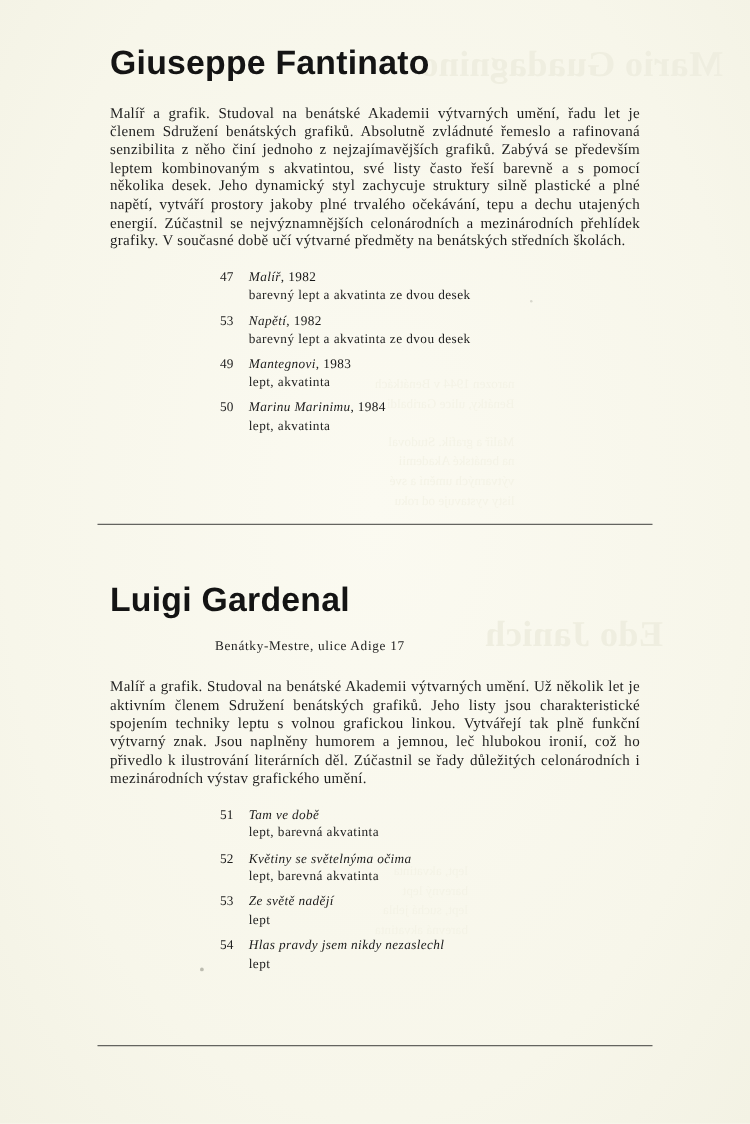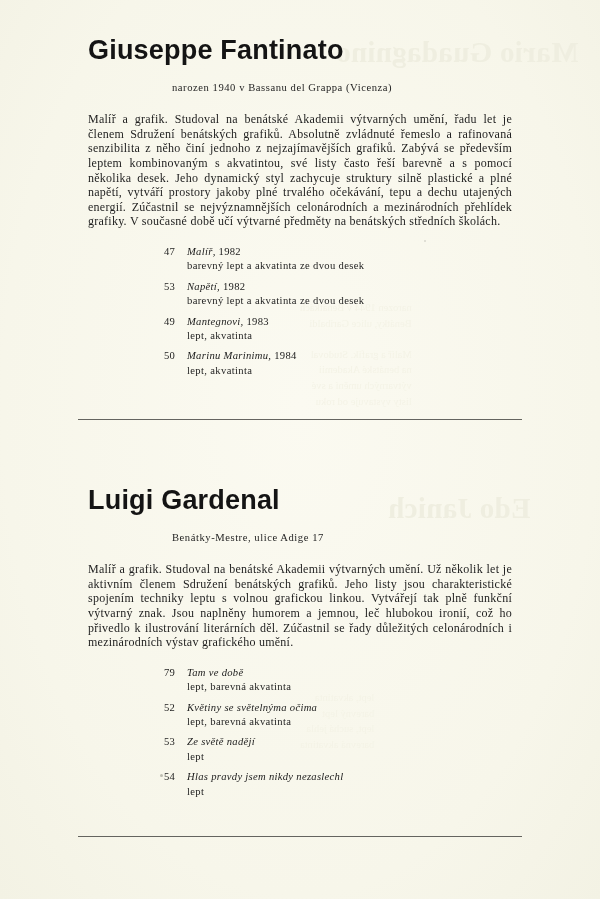--- a/index.html
+++ b/index.html
@@ -68,21 +68,21 @@
     position: relative;
     z-index: 2;
   }
 
   .entry {
     position: absolute;
     left: 0;
     width: 600px;
   }
   .entry-1 { top: 34px; }
-  .entry-2 { top: 484px; }
+  .entry-2 { top: 464px; }
 
   .artist-name {
     margin: 0 0 0 88px;
     font-size: 27px;
     font-weight: bold;
     letter-spacing: .2px;
     line-height: 32px;
     font-family: Liberation Sans, sans-serif;
     color: #141414;
   }
@@ -103,21 +103,21 @@
     line-height: 14.6px;
     text-align: justify;
     text-justify: inter-word;
     letter-spacing: .25px;
     color: #1e1e1e;
     font-family: "Liberation Serif", "DejaVu Serif", serif;
   }
   .bio p { margin: 0; }
 
   .works {
-    margin: 16px 0 0 4px;
+    margin: 16px 0 0 16px;
     padding: 0;
     list-style: none;
   }
   .work {
     display: flex;
     margin-bottom: 6px;
     font-size: 10.6px;
     line-height: 14.4px;
   }
   .work-num {
@@ -186,21 +186,20 @@
 barevná akvatinta</div>
 
   <div class="speck" style="left:160px;top:774px;width:3px;height:3px;"></div>
   <div class="speck" style="left:424px;top:240px;width:2px;height:2px;opacity:.3;"></div>
 
   <div class="content">
 
     <section class="entry entry-1">
       <h1 class="artist-name">Giuseppe Fantinato</h1>
       <div class="birth-info">
-        <div>narozen 1940 v Bassanu del Grappa (Vicenza)</div>
       </div>
       <div class="bio">
         <p>Malíř a grafik. Studoval na benátské Akademii výtvarných umění, řadu let je členem Sdružení benátských grafiků. Absolutně zvládnuté řemeslo a rafinovaná senzibilita z něho činí jednoho z nejzajímavějších grafiků. Zabývá se především leptem kombinovaným s akvatintou, své listy často řeší barevně a s pomocí několika desek. Jeho dynamický styl zachycuje struktury silně plastické a plné napětí, vytváří prostory jakoby plné trvalého očekávání, tepu a dechu utajených energií. Zúčastnil se nejvýznamnějších celonárodních a mezinárodních přehlídek grafiky. V současné době učí výtvarné předměty na benátských středních školách.</p>
       </div>
       <ul class="works">
         <li class="work">
           <span class="work-num">47</span>
           <span class="work-body">
             <span class="work-title"><span>Malíř,</span> <span class="year">1982</span></span><br>
             <span class="work-tech">barevný lept a akvatinta ze dvou desek</span>
@@ -235,21 +234,21 @@
     <section class="entry entry-2">
       <h1 class="artist-name">Luigi Gardenal</h1>
       <div class="birth-info">
         <div>Benátky-Mestre, ulice Adige 17</div>
       </div>
       <div class="bio">
         <p>Malíř a grafik. Studoval na benátské Akademii výtvarných umění. Už několik let je aktivním členem Sdružení benátských grafiků. Jeho listy jsou charakteristické spojením techniky leptu s volnou grafickou linkou. Vytvářejí tak plně funkční výtvarný znak. Jsou naplněny humorem a jemnou, leč hlubokou ironií, což ho přivedlo k ilustrování literárních děl. Zúčastnil se řady důležitých celonárodních i mezinárodních výstav grafického umění.</p>
       </div>
       <ul class="works">
         <li class="work">
-          <span class="work-num">79</span>
+          <span class="work-num">51</span>
           <span class="work-body">
             <span class="work-title"><span>Tam ve době</span><span class="year"></span></span><br>
             <span class="work-tech">lept, barevná akvatinta</span>
           </span>
         </li>
         <li class="work">
           <span class="work-num">52</span>
           <span class="work-body">
             <span class="work-title"><span>Květiny se světelnýma očima</span><span class="year"></span></span><br>
             <span class="work-tech">lept, barevná akvatinta</span>

